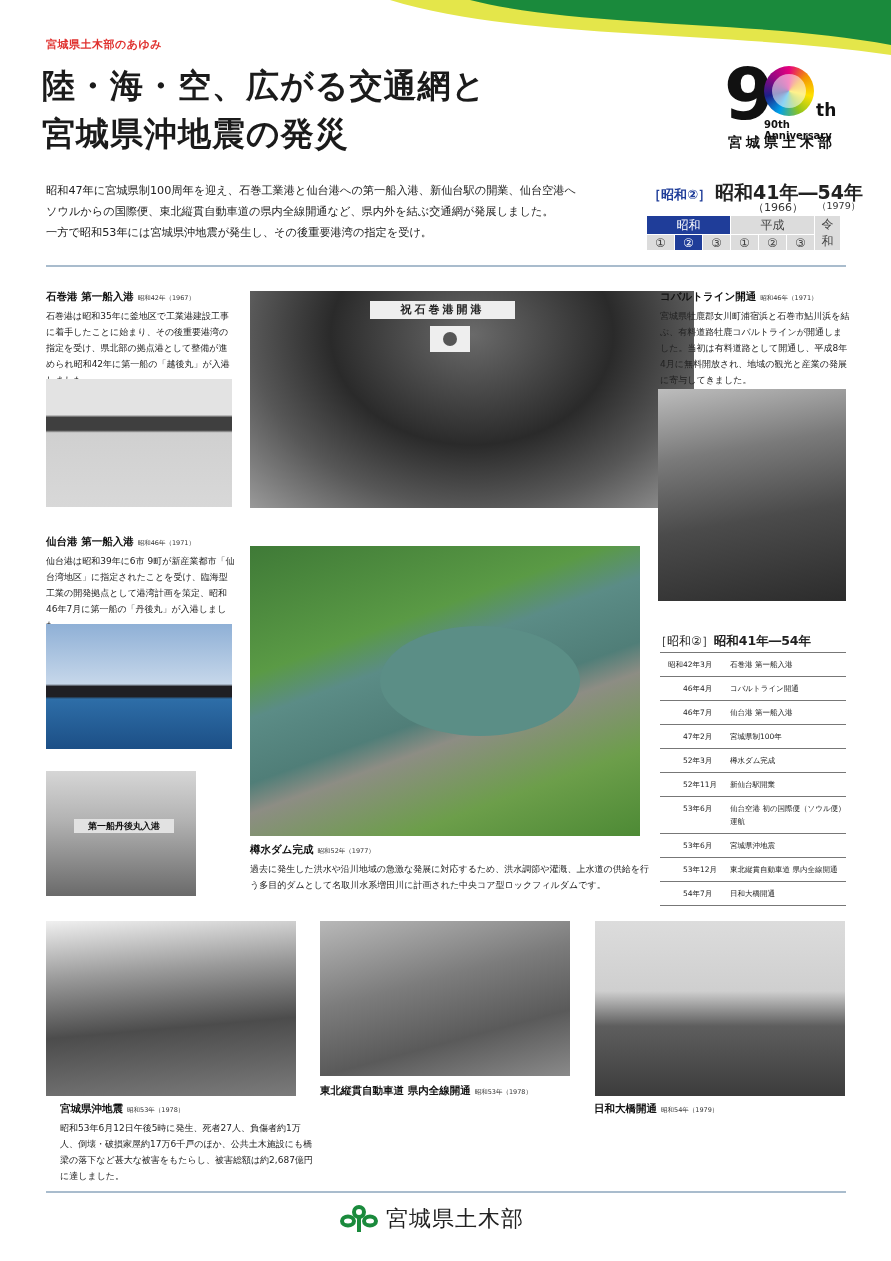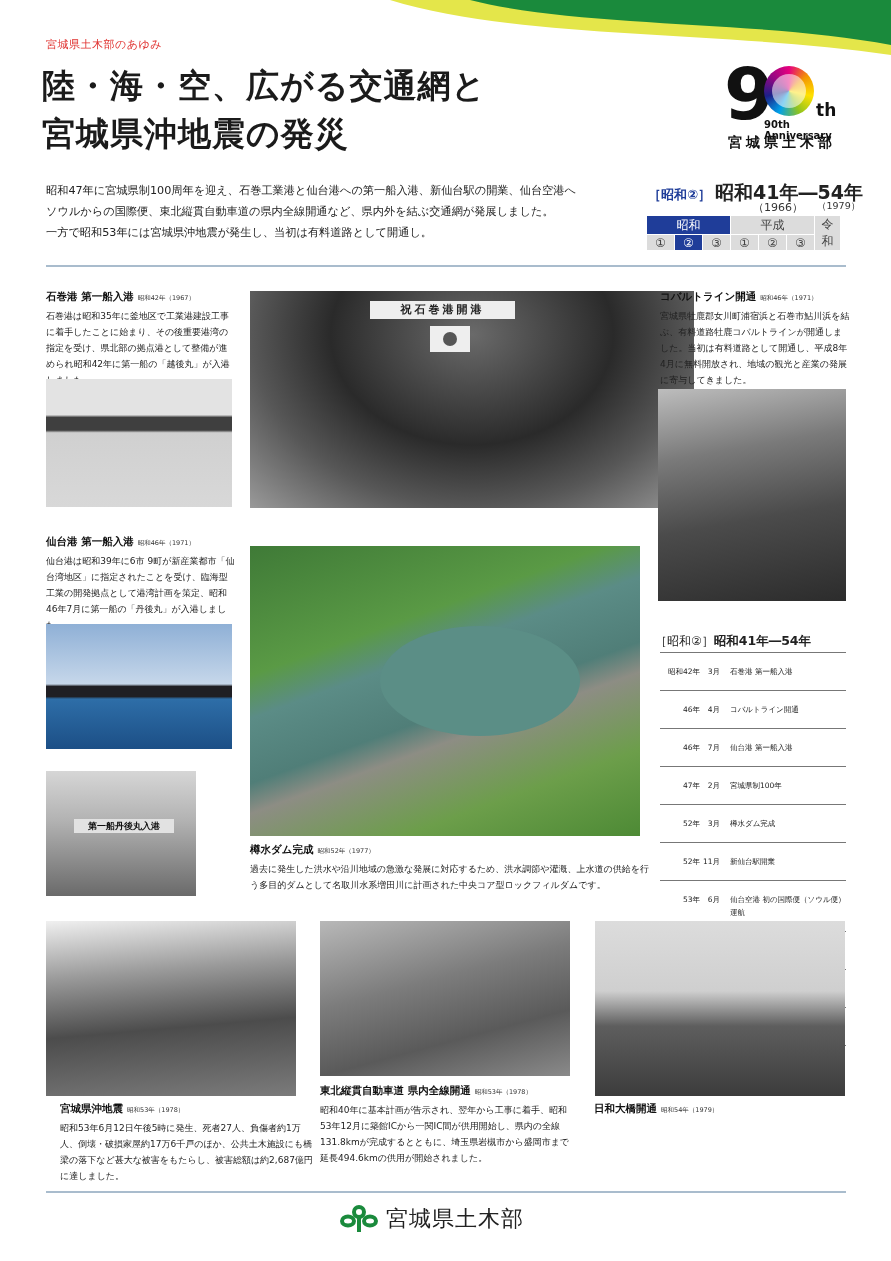--- a/index.html
+++ b/index.html
@@ -1,20 +1,20 @@
 <!DOCTYPE html>
 <html><head>
 <meta charset="utf-8">
 <style>
 *{box-sizing:border-box;margin:0;padding:0}
 html,body{width:891px;height:1261px;overflow:hidden;background:#fff}
 body{position:relative;font-family:"DejaVu Sans","Liberation Sans",sans-serif;color:#222}
 .abs{position:absolute}
 .wave{position:absolute;left:0;top:0;width:891px;height:60px}
-.kicker{left:46px;top:37px;font-size:11px;color:#e0312f;font-weight:normal;letter-spacing:0.5px}
+.kicker{left:46px;top:37px;font-size:11px;color:#e0312f;font-weight:bold;letter-spacing:0.5px}
 .title{left:42px;font-size:33px;font-weight:bold;color:#1b1b1b;letter-spacing:1px;line-height:40px}
 .t1{top:66px}.t2{top:114px}
 .logo{left:724px;top:62px;width:130px;height:90px}
 .logo .nine{position:absolute;left:0;top:-8px;font-size:72px;font-weight:bold;color:#111;line-height:80px}
 .logo .circ{position:absolute;left:40px;top:4px;width:50px;height:50px;border-radius:50%;background:conic-gradient(#e6007e,#f39800,#ffe100,#8fc31f,#00a0e9,#1d2088,#920783,#e6007e)}
 .logo .circ-in{position:absolute;left:48px;top:12px;width:34px;height:34px;border-radius:50%;background:#fff;opacity:.55}
 .logo .th{position:absolute;left:92px;top:38px;font-size:17px;font-weight:bold;color:#111}
 .logo .anniv{position:absolute;left:40px;top:57px;font-size:10px;font-weight:bold;color:#111}
 .logo .org{position:absolute;left:4px;top:72px;font-size:14px;font-weight:bold;color:#111;letter-spacing:4px}
 .intro{left:46px;top:180px;width:590px;font-size:11.2px;line-height:21px;color:#222}
@@ -42,24 +42,24 @@
 .sign .sb{position:absolute;left:28px;top:48px;width:100px;height:14px;background:#e2e2e2;font-size:9px;font-weight:bold;text-align:center;line-height:14px;color:#111}
 .dam{background:linear-gradient(160deg,#3f7a37 0%,#5a9a45 30%,#5b8c86 40%,#507e78 55%,#8d8d84 62%,#6c9e4a 80%,#4d8a35 100%)}
 .dam .lake{position:absolute;left:130px;top:80px;width:200px;height:110px;border-radius:50%;background:#5b8e86}
 .quake{background:linear-gradient(175deg,#f0f0f0 0%,#9a9a9a 30%,#4c4c4c 60%,#7b7b7b 100%)}
 .highway{background:linear-gradient(165deg,#b8b8b8 0%,#7c7c7c 40%,#5a5a5a 70%,#8a8a8a 100%)}
 .bridge{background:linear-gradient(180deg,#dcdcdc 0%,#cfcfcf 40%,#5e5e5e 60%,#3c3c3c 100%)}
 .tl-title{left:655px;top:630px;white-space:nowrap}
 .tl-title .tag{font-size:12px;color:#222}
 .tl-title .rng{font-size:12.5px;font-weight:bold;color:#222}
 .tl{left:660px;top:652px;width:186px;font-size:7.5px;color:#222}
-.tl-row{display:flex;border-bottom:1px solid #777;padding:12px 0;line-height:13px}
+.tl-row{display:flex;border-bottom:1px solid #777;padding:5px 0;line-height:13px}
 .tl-row:first-child{border-top:1px solid #777}
 .tl-y{width:40px;text-align:right}
-.tl-m{width:30px;text-align:right;padding-right:10px}
+.tl-m{width:30px;text-align:left;padding-right:10px}
 .tl-e{flex:1}
 .footer-logo{left:340px;top:1204px;display:flex;align-items:center;gap:8px}
 .footer-logo .txt{font-size:22px;color:#222;letter-spacing:1px}
 </style>
 </head>
 <body>
 
 <svg class="wave" viewBox="0 0 891 60" preserveAspectRatio="none">
   <path d="M390 0 C520 40 720 30 891 55 L891 0 Z" fill="#e4e64a"></path>
   <path d="M470 0 C580 28 760 20 891 45 L891 0 Z" fill="#1a8a3c"></path>
@@ -74,21 +74,21 @@
   <span class="circ"></span>
   <span class="circ-in"></span>
   <span class="th">th</span>
   <span class="anniv">90th Anniversary</span>
   <span class="org">宮城県土木部</span>
 </div>
 
 <div class="abs intro">
   <div>昭和47年に宮城県制100周年を迎え、石巻工業港と仙台港への第一船入港、新仙台駅の開業、仙台空港へ</div>
   <div>ソウルからの国際便、東北縦貫自動車道の県内全線開通など、県内外を結ぶ交通網が発展しました。</div>
-  <div>一方で昭和53年には宮城県沖地震が発生し、当初は有料道路として開通し。</div>
+  <div>一方で昭和53年には宮城県沖地震が発生し、その後重要港湾の指定を受け。</div>
 </div>
 
 <div class="abs era-head">
   <span class="era-tag">［昭和②］</span><span class="era-range">昭和41年―54年</span>
 </div>
 <div class="abs era-y1">（1966）</div>
 <div class="abs era-y2">（1979）</div>
 
 <table class="abs era-table">
   <tbody>
@@ -203,21 +203,20 @@
 <div class="photo quake" style="left:46px;top:921px;width:250px;height:175px"></div>
 <div class="photo highway" style="left:320px;top:921px;width:250px;height:155px"></div>
 <div class="photo bridge" style="left:595px;top:921px;width:250px;height:175px"></div>
 
 <div class="abs" style="left:60px;top:1102px;width:255px">
   <div class="sec-title"><span>宮城県沖地震</span><span class="sec-date">昭和53年（1978）</span></div>
   <div class="sec-body">昭和53年6月12日午後5時に発生、死者27人、負傷者約1万人、倒壊・破損家屋約17万6千戸のほか、公共土木施設にも橋梁の落下など甚大な被害をもたらし、被害総額は約2,687億円に達しました。</div>
 </div>
 <div class="abs" style="left:320px;top:1084px;width:255px">
   <div class="sec-title"><span>東北縦貫自動車道 県内全線開通</span><span class="sec-date">昭和53年（1978）</span></div>
-  <div class="sec-body">昭和40年に基本計画が告示され、翌年から工事に着手、昭和53年12月に築館ICから一関IC間が供用開始し、県内の全線131.8kmが完成するとともに、埼玉県岩槻市から盛岡市まで延長494.6kmの供用が開始されました。</div>
 </div>
 <div class="abs" style="left:594px;top:1102px;width:255px">
   <div class="sec-title"><span>日和大橋開通</span><span class="sec-date">昭和54年（1979）</span></div>
 </div>
 
 <div class="rule" style="top:1191px"></div>
 
 <div class="abs footer-logo">
   <svg width="38" height="30" viewBox="0 0 38 30">
     <g fill="none" stroke="#1a8a3c" stroke-width="4">

